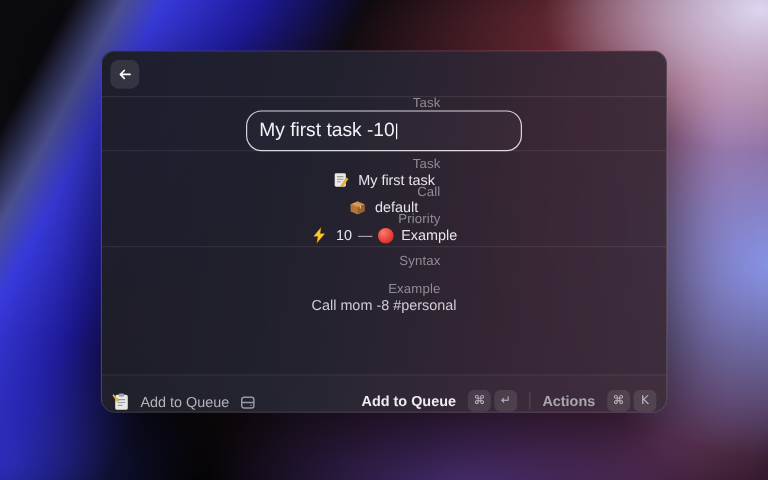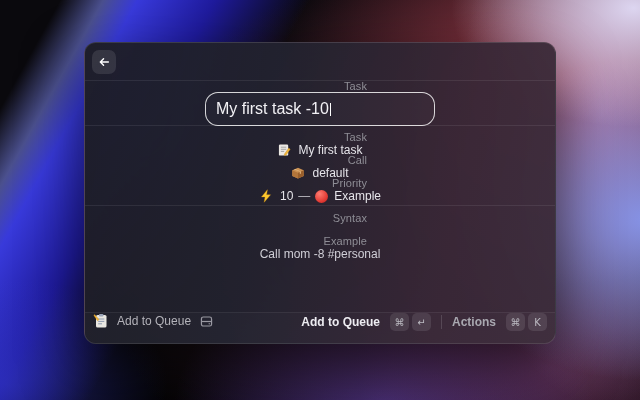--- a/index.html
+++ b/index.html
@@ -67,21 +67,21 @@
   .section-help .row{height:23px;}
   .section-help .row-value{color:#cfced6;}
   .emoji-icon{width:14px;height:14px;flex:none;margin-right:7px;display:inline-flex;}
   .dash{color:#bdbcc3;margin:0 5px;}
   .red-dot{
     width:13px;height:13px;border-radius:50%;flex:none;margin-right:6px;
     background:radial-gradient(circle at 35% 30%, #ff7a70, #e23b34 62%, #b91d1d 100%);
   }
   .spacer{flex:1;}
   
-  .footer{height:30px;flex:none;display:flex;align-items:flex-start;padding:0 8px;
+  .footer{height:30px;flex:none;display:flex;align-items:flex-end;padding:0 8px;
     background:rgba(255,255,255,0.015);border-radius:0 0 12px 12px;}
   .footer-left{display:flex;align-items:center;}
   .cmd-icon{width:16px;height:16px;margin-right:8px;display:inline-flex;}
   .footer-cmd-name{font-size:12px;color:#b4b3ba;}
   .drive{margin-left:8px;display:inline-flex;}
   .footer-right{margin-left:auto;display:flex;align-items:center;cursor:pointer;}
   .action-label{font-size:12px;font-weight:700;color:#edecf1;margin-right:7px;}
   .action-label.secondary{font-weight:700;color:#a9a8b0;}
   .keycap{
     min-width:19px;height:18px;box-sizing:border-box;padding:0 4px;

